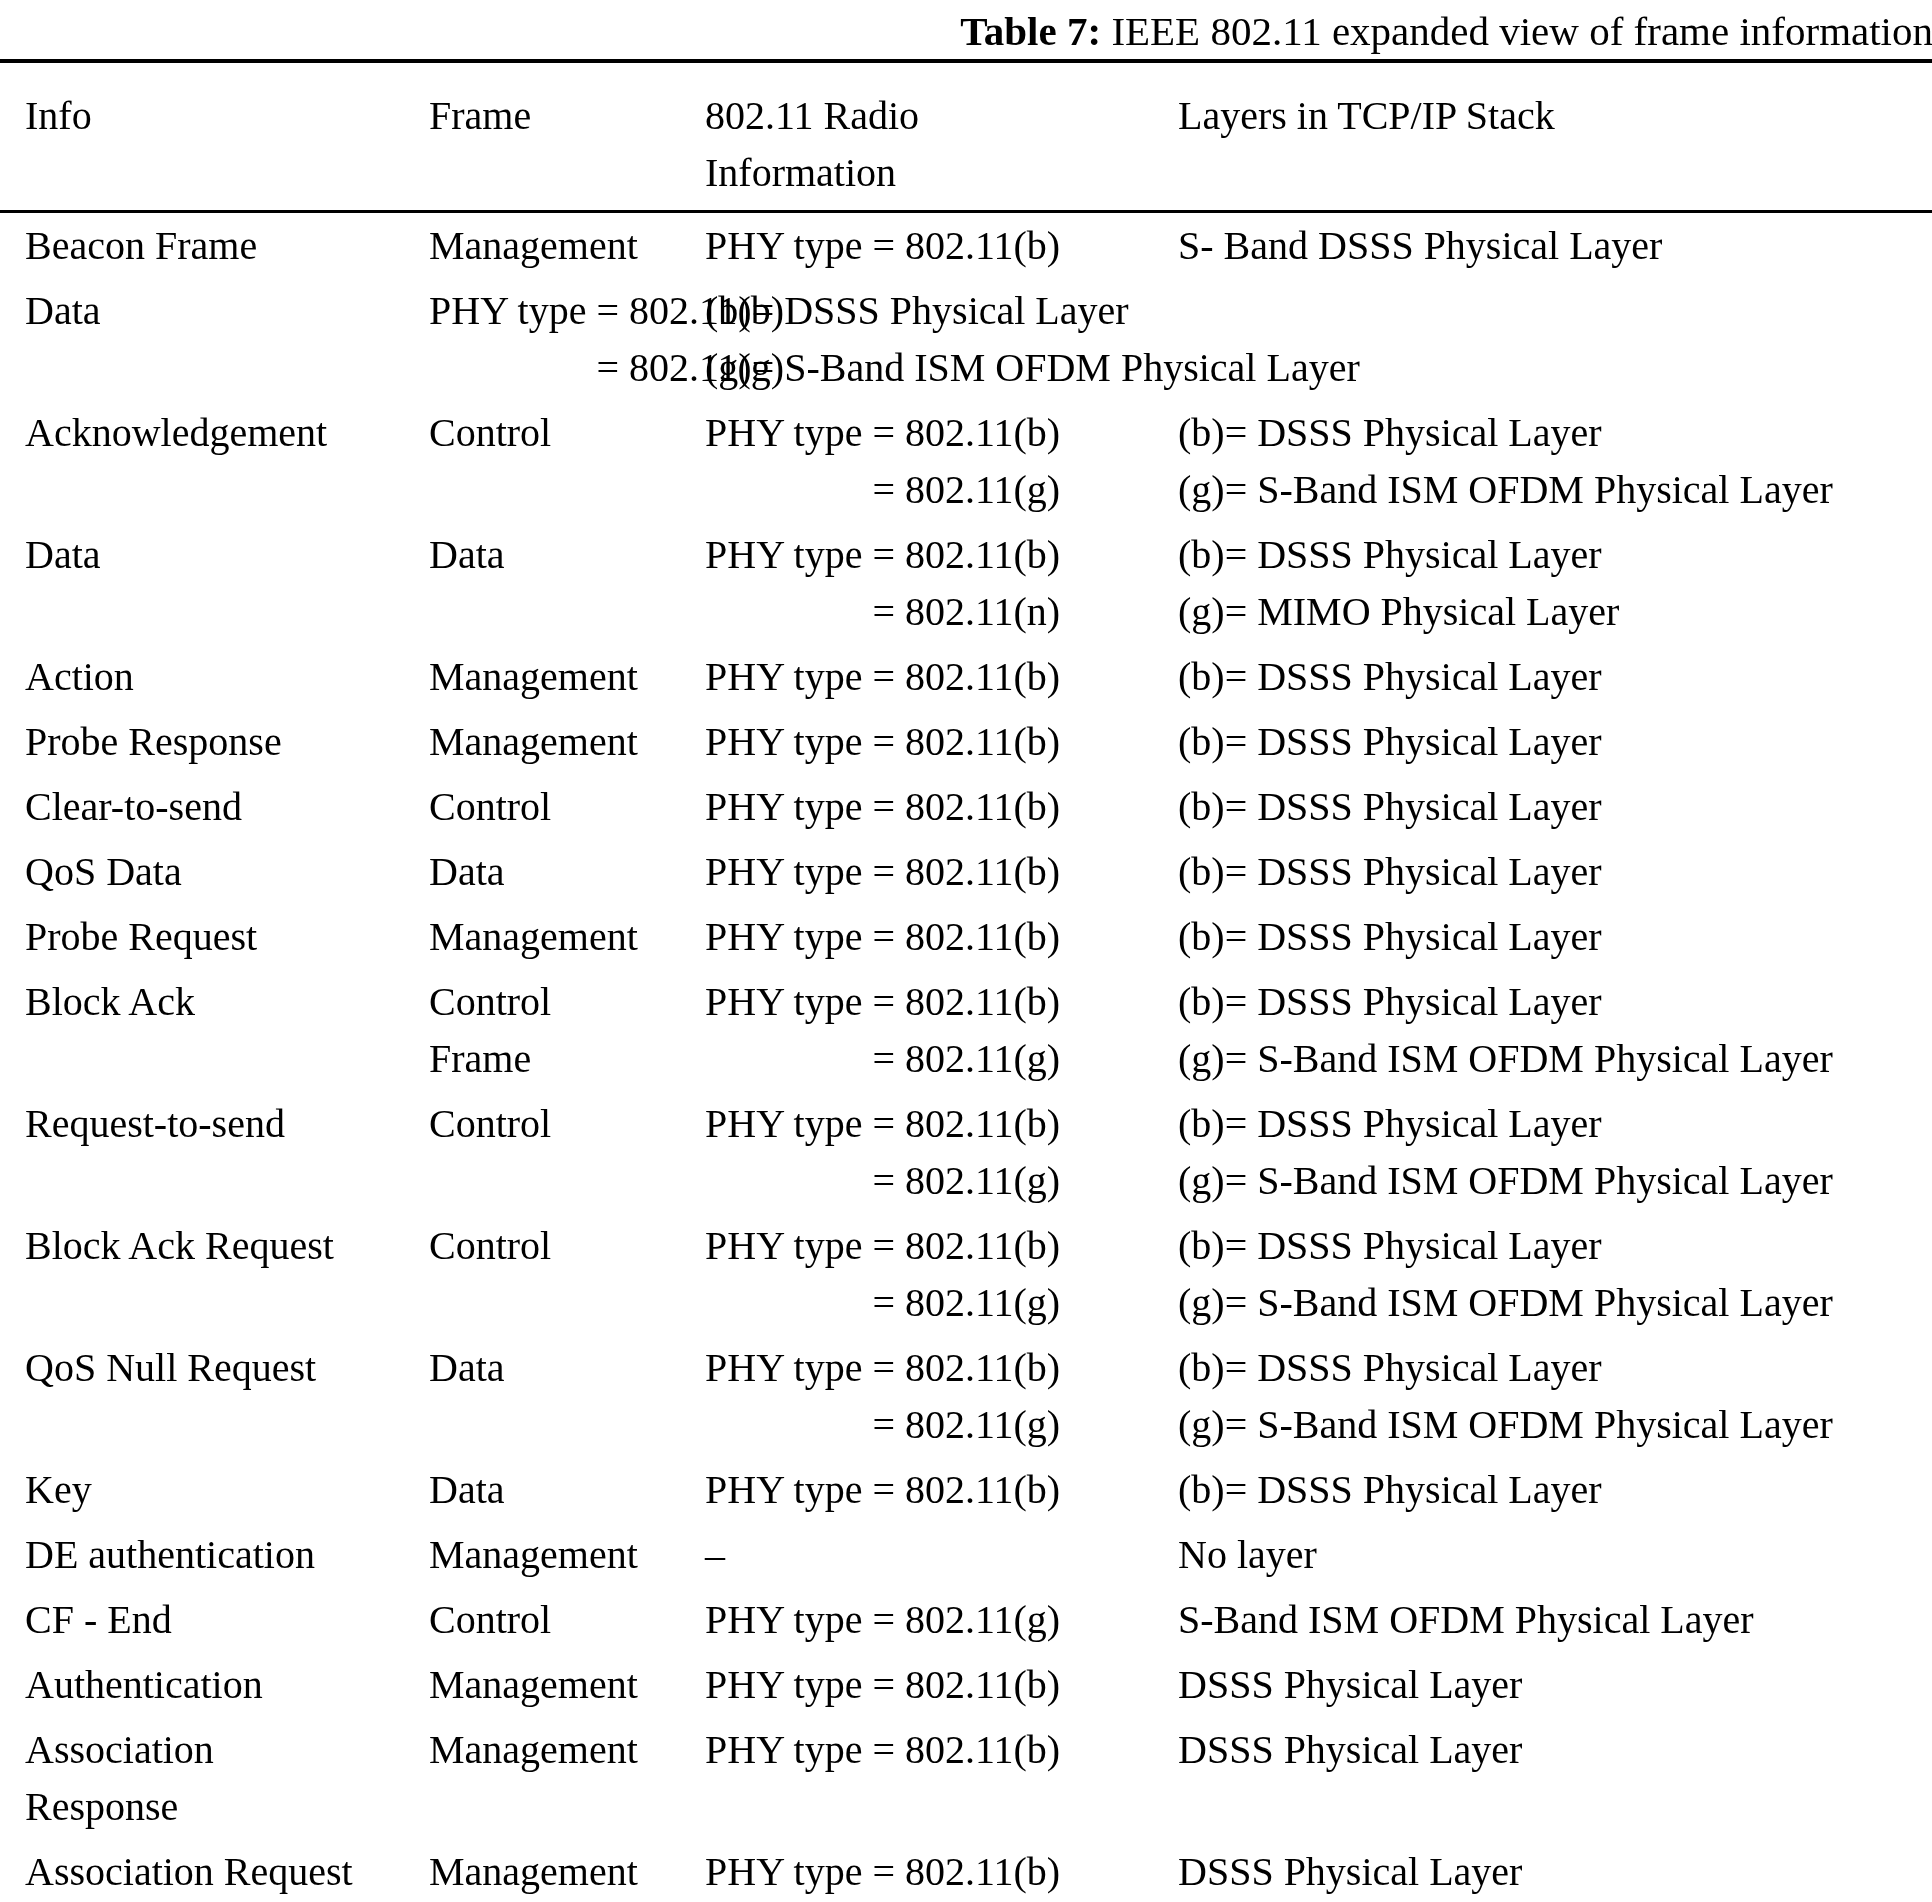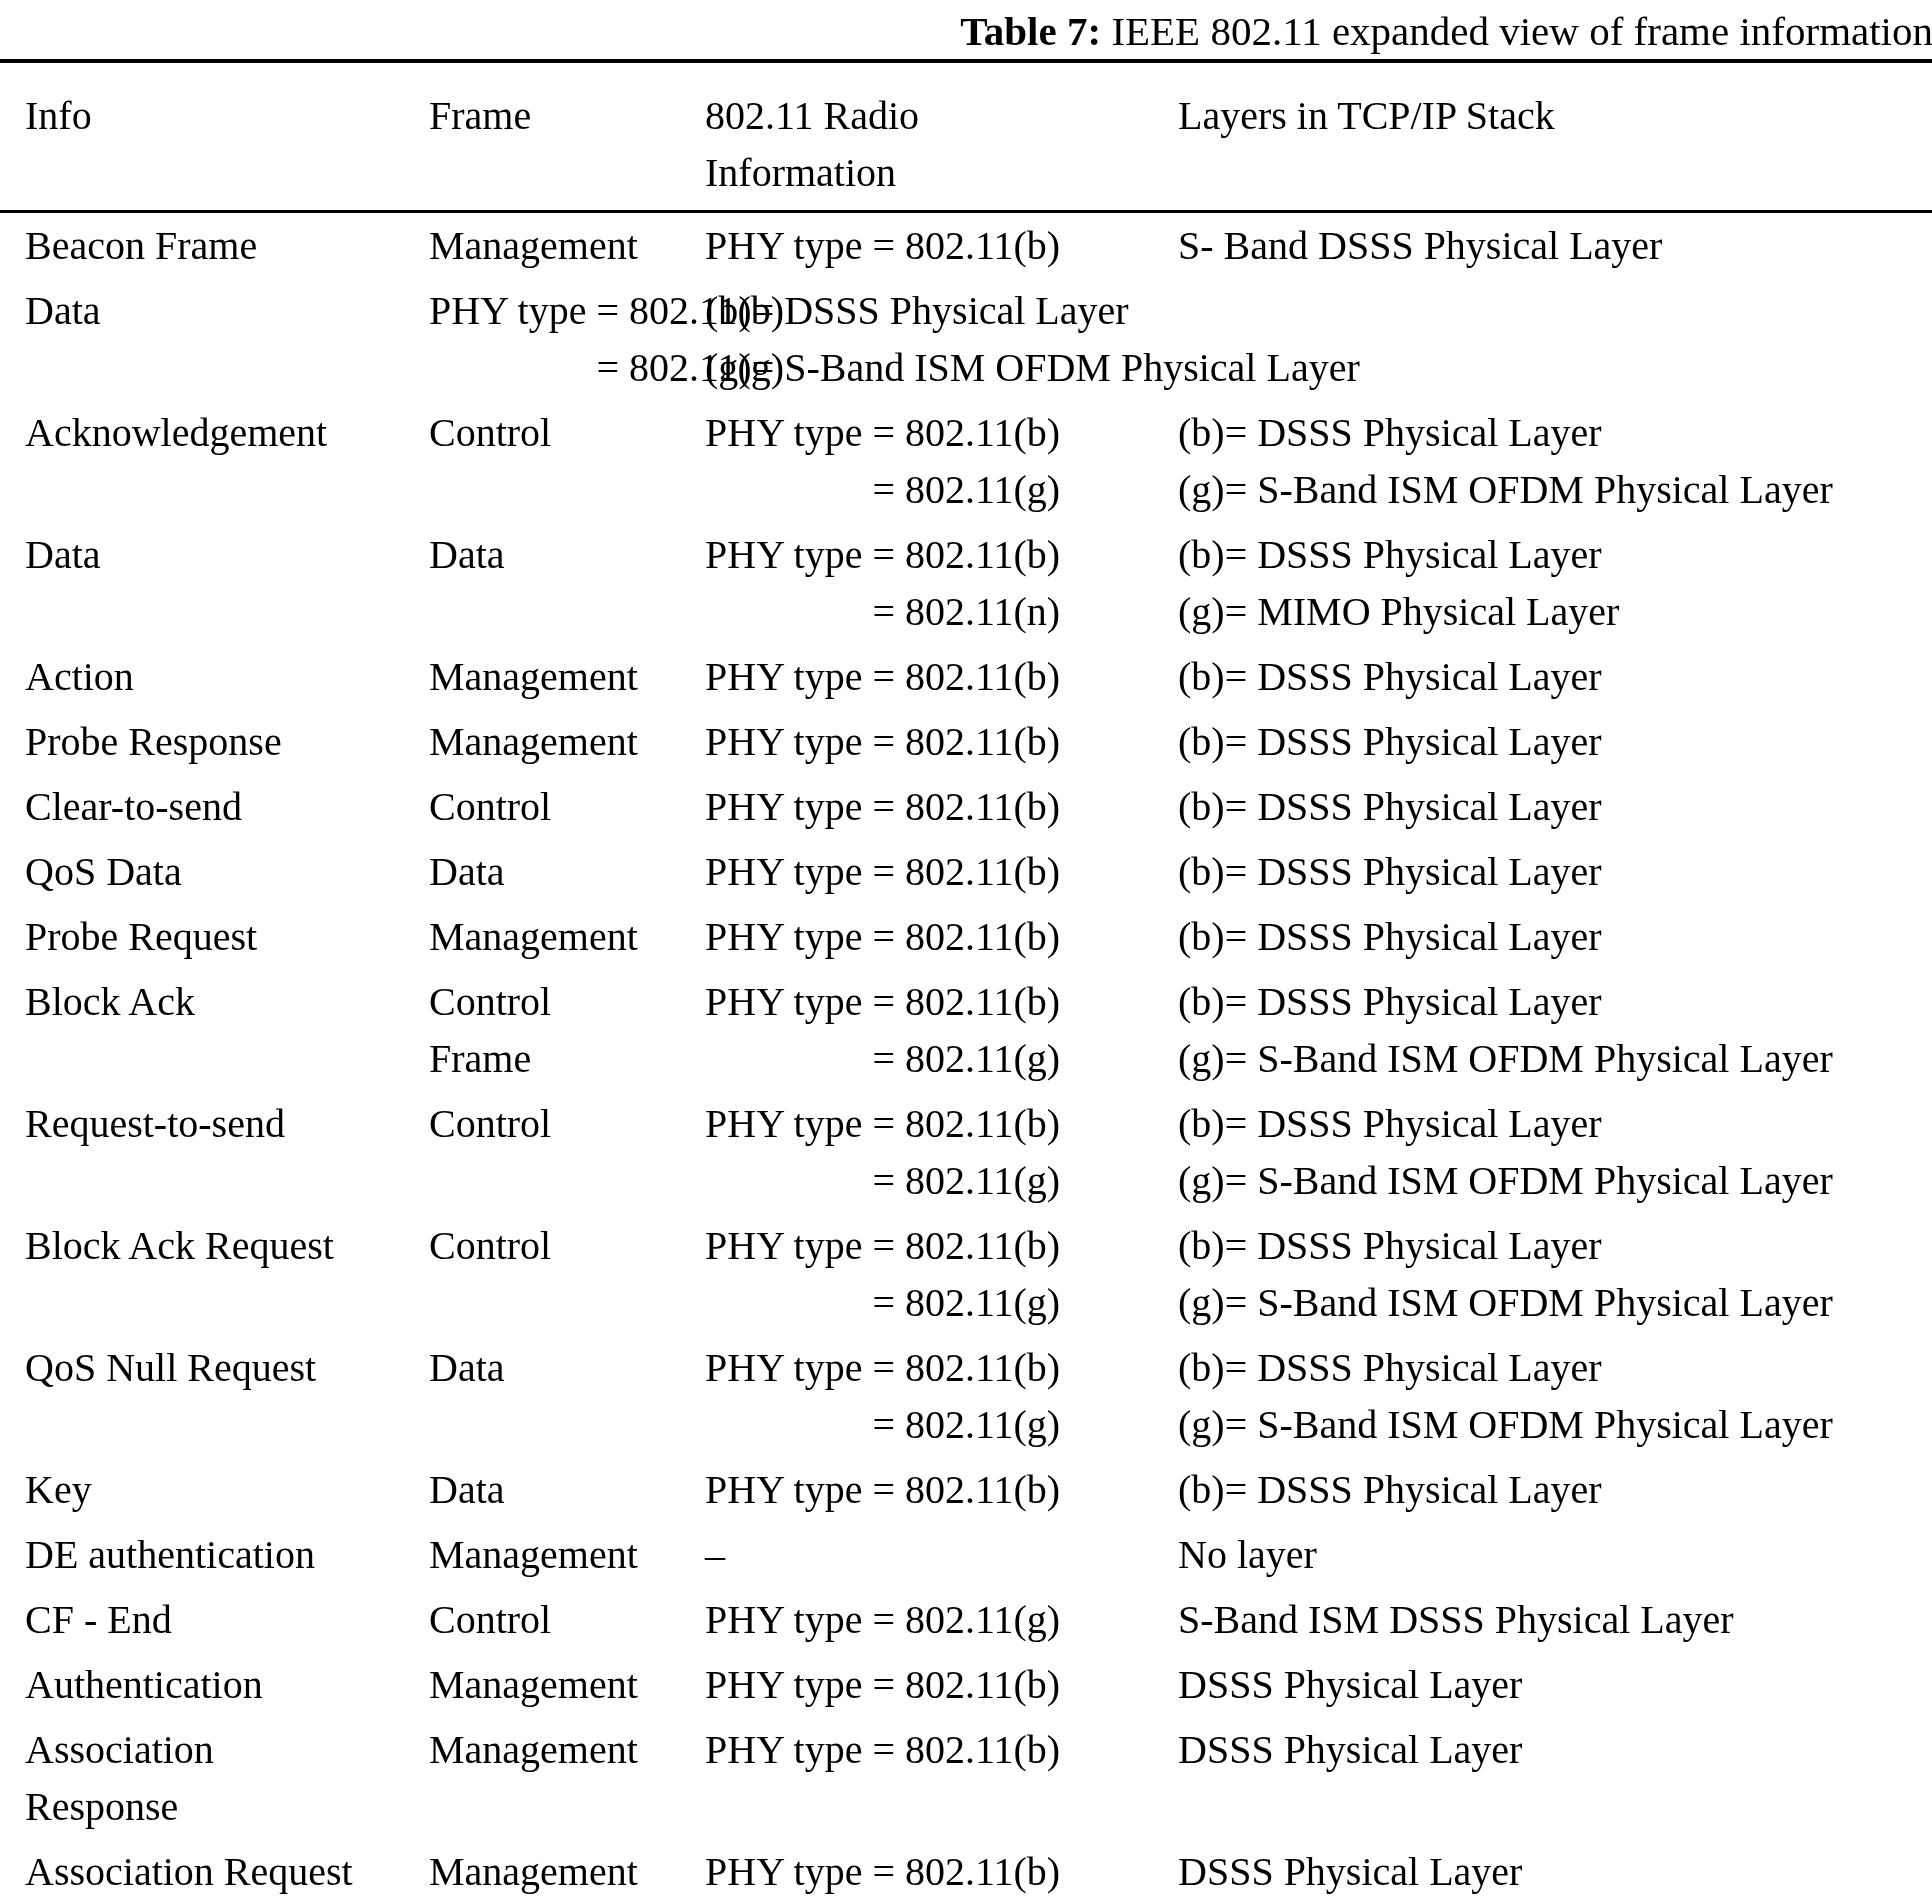--- a/index.html
+++ b/index.html
@@ -317,21 +317,21 @@
     <div class="cell info">
             <div class="line">CF - End</div>
           </div>
     <div class="cell frame">
             <div class="line">Control</div>
           </div>
     <div class="cell radio">
             <div class="line">PHY type = 802.11(g)</div>
           </div>
     <div class="cell layers">
-            <div class="line">S-Band ISM DSSS Physical Layer</div>
+            <div class="line">S-Band ISM OFDM Physical Layer</div>
           </div>
   </div>
 
   <div class="grid-row">
     <div class="cell info">
             <div class="line">Authentication</div>
           </div>
     <div class="cell frame">
             <div class="line">Management</div>
           </div>

